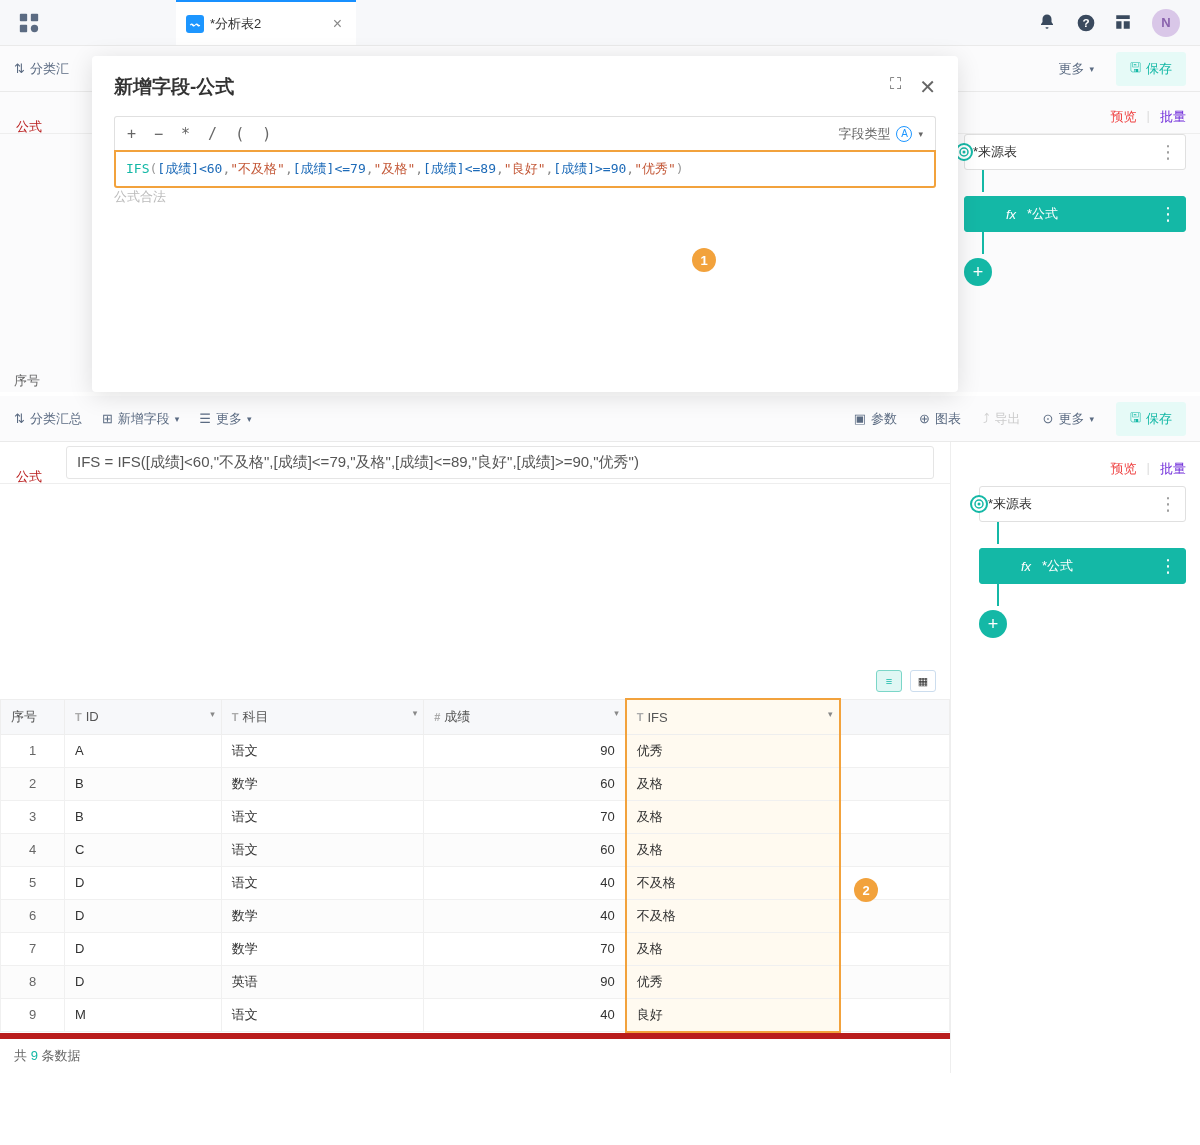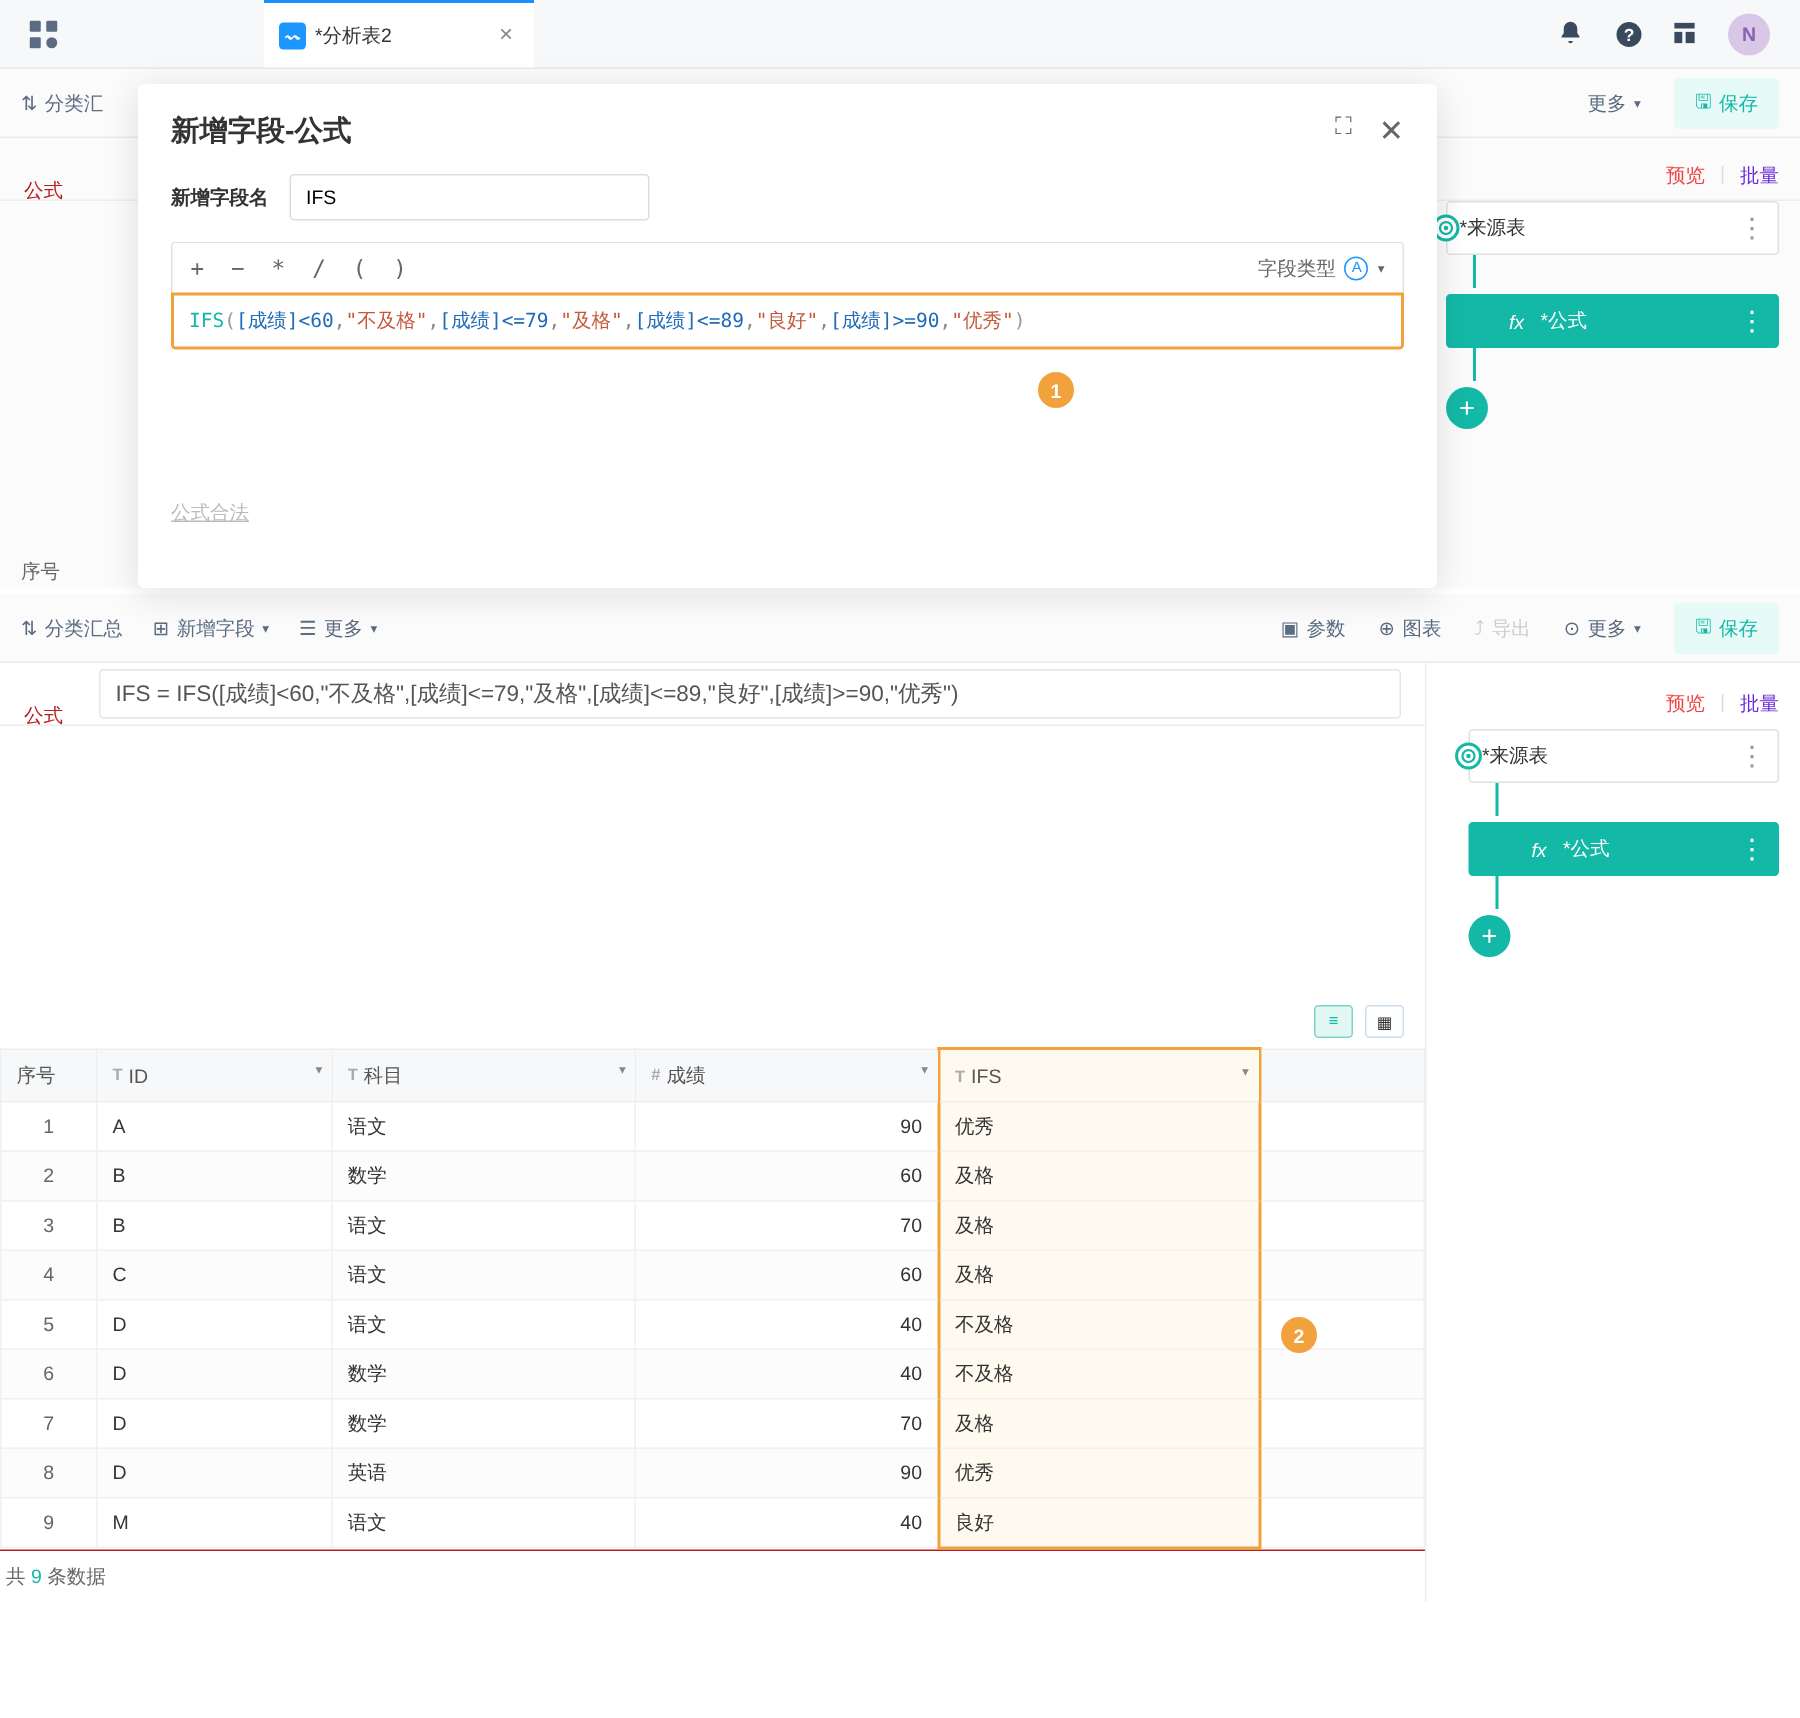--- a/index.html
+++ b/index.html
@@ -66,21 +66,21 @@
 .op-bar .op { cursor: pointer; font-size: 15px; font-family: monospace; }
 .op-bar .right { margin-left: auto; display: flex; align-items: center; gap: 6px; font-size: 13px; }
 .formula-editor { border: 2px solid #f2a23c; border-radius: 0 0 3px 3px; padding: 8px 10px; font-family: Menlo, Consolas, monospace; font-size: 13px; min-height: 32px; }
 .tok-fn { color: #14b8a6; }
 .tok-paren { color: #999; }
 .tok-field { color: #1e6bb8; }
 .tok-op { color: #1e6bb8; }
 .tok-num { color: #1e6bb8; }
 .tok-str { color: #c45a3a; }
 .tok-comma { color: #888; }
-.formula-status { color: #bbb; margin-top: 100px; font-size: 13px; text-decoration: underline; }
+.formula-status { color: #bbb; font-size: 13px; }
 
 .badge-num { width: 24px; height: 24px; border-radius: 50%; background: #f2a23c; color: #fff; display: flex; align-items: center; justify-content: center; font-weight: 600; position: absolute; }
 
 
 .tbl-toolbar { display: flex; justify-content: flex-end; padding: 6px 14px; gap: 8px; }
 .tbl-view-btn { width: 26px; height: 22px; border: 1px solid #cde; border-radius: 3px; display: flex; align-items: center; justify-content: center; font-size: 11px; cursor: pointer; background: #fff; }
 .tbl-view-btn.active { background: #e0f7f4; border-color: #7bd6c8; color: #14b8a6; }
 
 table.data { width: 100%; border-collapse: collapse; font-size: 13px; }
 table.data th { background: #f7f8fa; text-align: left; padding: 8px 10px; border: 1px solid #eee; font-weight: normal; color: #555; position: relative; }
@@ -90,21 +90,21 @@
 table.data tr:nth-child(even) td { background: #fcfcfc; }
 .col-idx { width: 64px; text-align: center; }
 table.data td.col-idx { text-align: center; color: #666; }
 .th-label { display: inline-flex; align-items: center; gap: 4px; }
 .type-ico { color: #aaa; font-size: 11px; font-weight: 600; }
 .col-ifs-hl { background: #fffaf0 !important; }
 th.col-ifs-hl, td.col-ifs-hl { border-left: 2px solid #f2a23c !important; border-right: 2px solid #f2a23c !important; }
 th.col-ifs-hl { border-top: 2px solid #f2a23c !important; }
 tr:last-child td.col-ifs-hl { border-bottom: 2px solid #f2a23c !important; }
 
-.footer { border-top: 1px solid #b91c1c; padding: 8px 4px; color: #666; font-size: 13px; }
+.footer { border-top: 6px solid #b91c1c; padding: 8px 14px; color: #666; font-size: 13px; }
 .footer .count { color: #14b8a6; }
 
 .table-wrap { position: relative; }
 </style>
 </head>
 <body>
 
 <div class="top-header">
   <div class="app-icon">
     <svg viewBox="0 0 24 24" width="22" height="22">
@@ -188,24 +188,20 @@
     <div style="position:absolute; left:14px; bottom:2px; color:#666;">序号</div>
   </div>
 
   <div class="modal">
     <div class="modal-header">
       <span class="modal-title">新增字段-公式</span>
       <div class="modal-actions">
         <span class="micon">⛶</span>
         <span class="micon" style="font-size:20px;">✕</span>
       </div>
-    </div>
-    <div class="field-row">
-      <span class="field-label">新增字段名</span>
-      <input class="field-input" value="IFS" style="">
     </div>
     <div class="op-bar">
       <span class="op">+</span>
       <span class="op">−</span>
       <span class="op">*</span>
       <span class="op">/</span>
       <span class="op">(</span>
       <span class="op">)</span>
       <div class="right">
         <span>字段类型</span>

